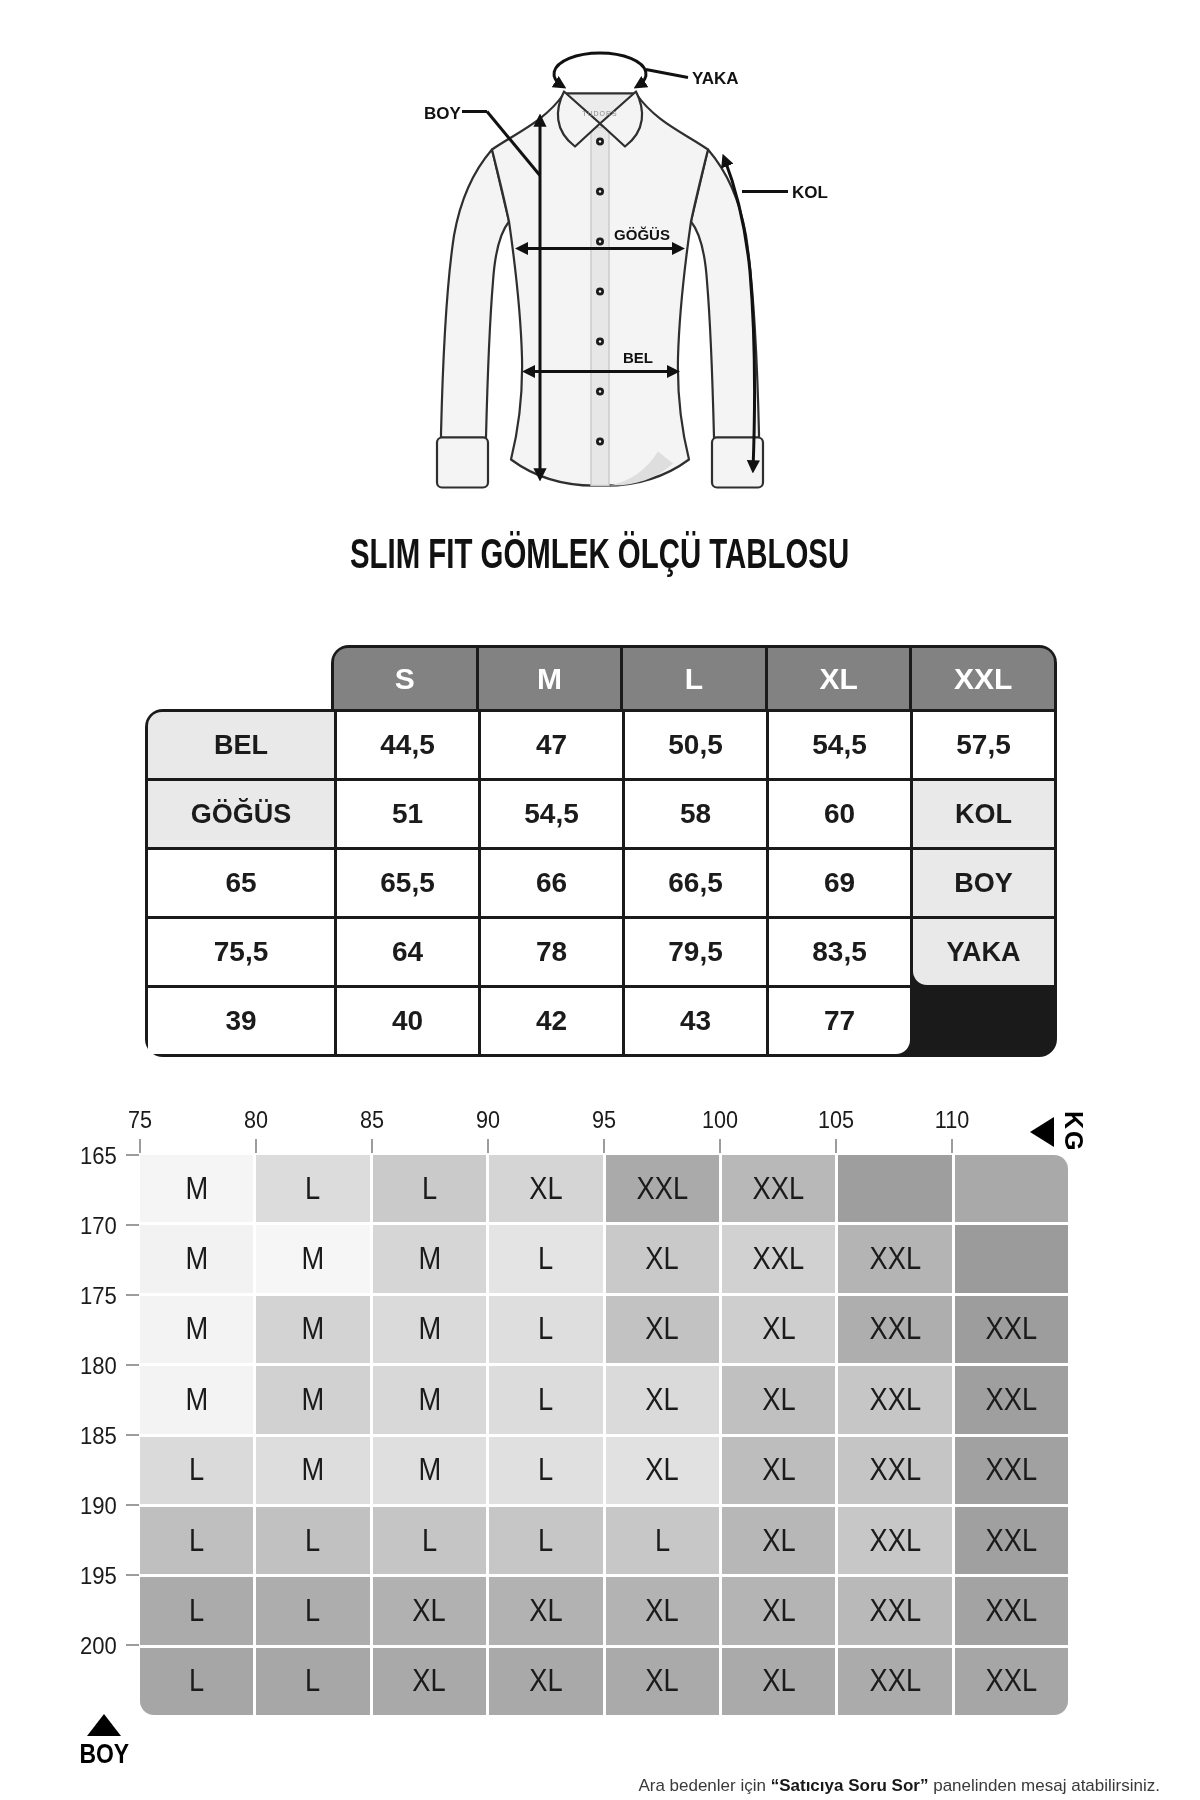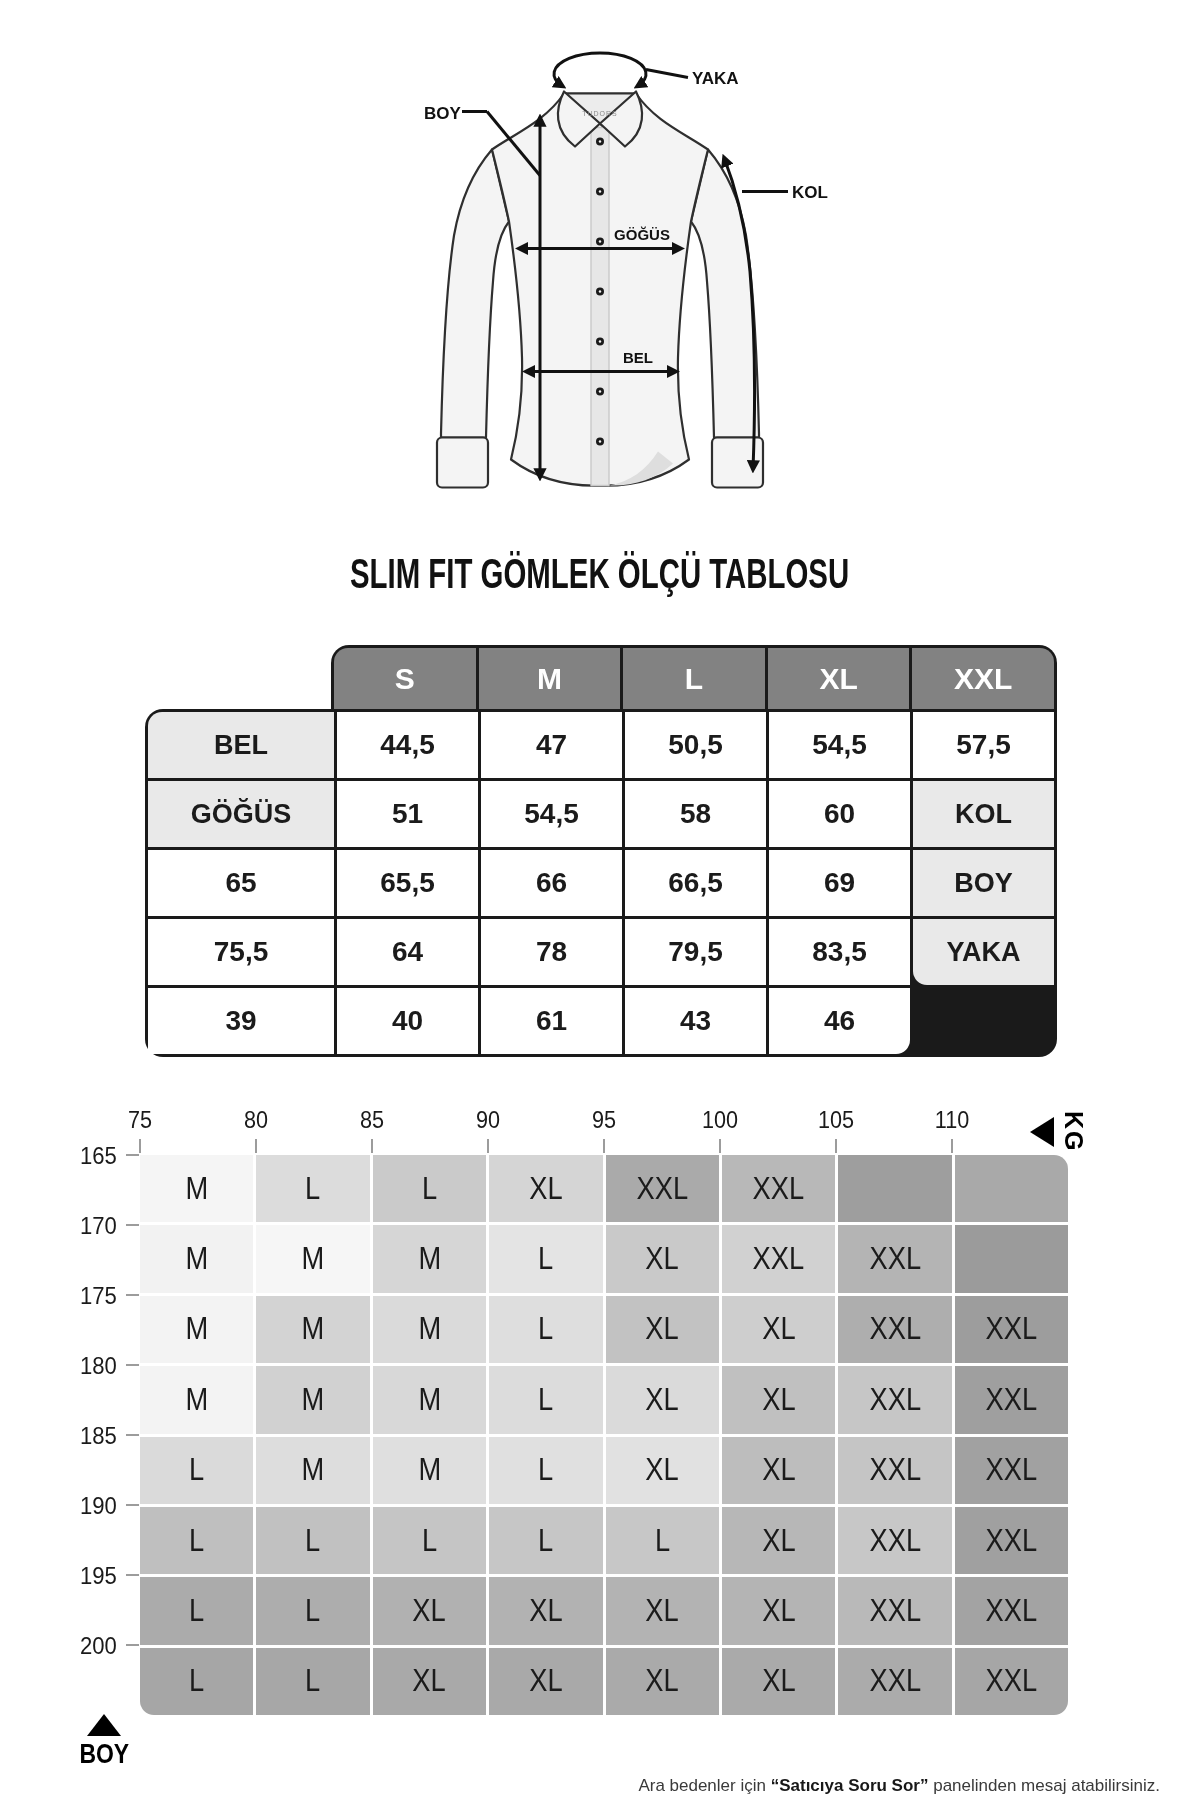--- a/index.html
+++ b/index.html
@@ -6,21 +6,21 @@
   body{font-family:"Liberation Sans",sans-serif;color:#1b1b1b;}
   .page{position:relative;width:1200px;height:1800px;background:#fff;overflow:hidden;padding-left:39px;}
 
   
   .shirt{position:absolute;left:340px;top:28px;width:520px;height:488px;}
 
   
   .title-row{position:absolute;left:0;width:1200px;text-align:center;}
   .title-row span{display:inline-block;font-weight:bold;font-size:42px;letter-spacing:0;
     transform:scaleX(0.70);transform-origin:center;white-space:nowrap;color:#111;}
-  .t1{top:550px;}
+  .t1{top:530px;}
   .t2{top:1072px;}
 
   
   .sizetable{position:absolute;left:145px;top:645px;width:912px;height:412px;}
   .st-header{position:absolute;left:186px;top:0;width:726px;height:64px;display:grid;
     grid-template-columns:repeat(5,1fr);gap:3px;padding:3px 3px 0 3px;background:#1a1a1a;
     border-radius:18px 18px 0 0;box-sizing:border-box;}
   .st-hcell{background:#828282;color:#fff;display:flex;align-items:center;justify-content:center;
     font-weight:bold;font-size:30px;}
   .st-hcell:first-child{border-top-left-radius:14px;}
@@ -163,23 +163,23 @@
         <div class="st-cell">69</div>
         <div class="st-label">BOY</div>
         <div class="st-cell">75,5</div>
         <div class="st-cell">64</div>
         <div class="st-cell">78</div>
         <div class="st-cell">79,5</div>
         <div class="st-cell">83,5</div>
         <div class="st-label">YAKA</div>
         <div class="st-cell">39</div>
         <div class="st-cell">40</div>
-        <div class="st-cell">61</div>
+        <div class="st-cell">42</div>
         <div class="st-cell">43</div>
-        <div class="st-cell">46</div>
+        <div class="st-cell">77</div>
       </div>
   </div>
 
 
   <div class="x-axis" id="x-axis">
       <div class="xt" style="left: -24px;">75</div>
       <div class="xtick" style="left: -1px;"></div>
       <div class="xt" style="left: 92px;">80</div>
       <div class="xtick" style="left: 115px;"></div>
       <div class="xt" style="left: 208px;">85</div>

